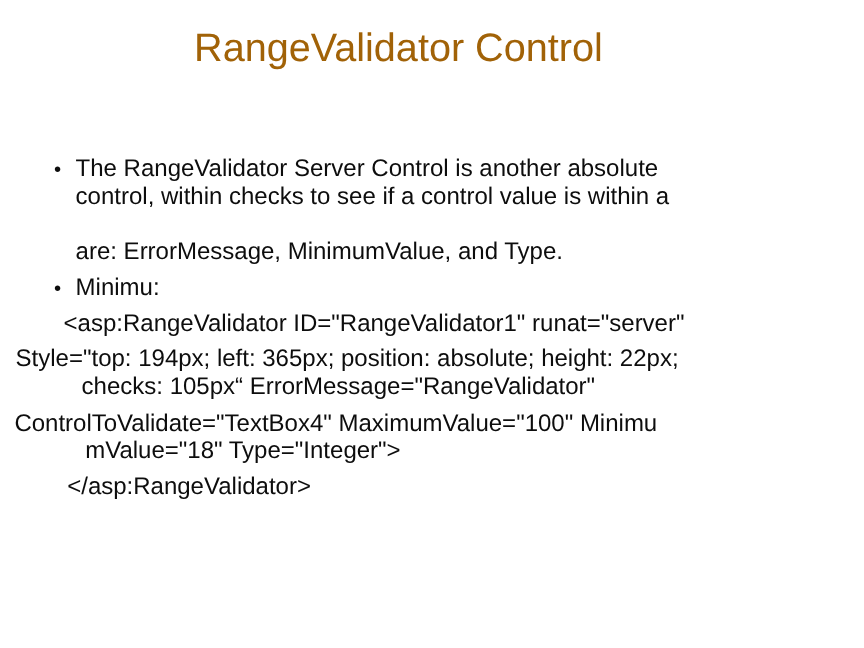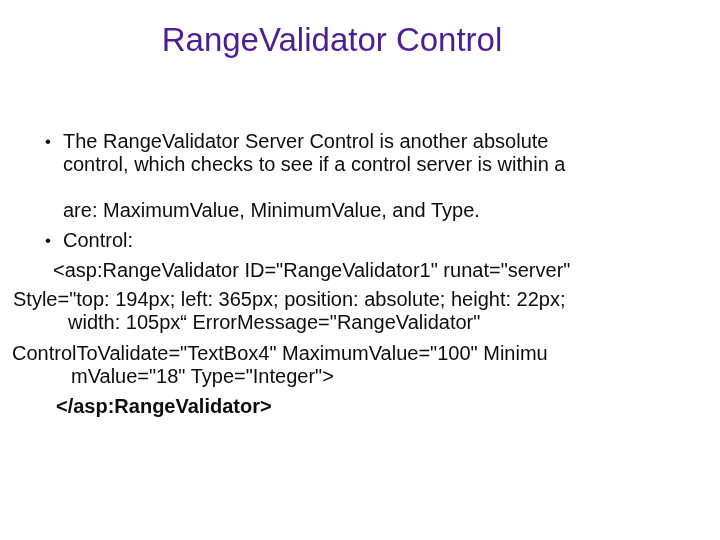--- a/index.html
+++ b/index.html
@@ -17,21 +17,21 @@
     color: #000000;
   }
   .title {
     position: absolute;
     top: 20px;
     left: 0;
     width: 664px;
     text-align: center;
     font-size: 33px;
     line-height: 40px;
-    color: #4c1d95;
+    color: #a16207;
     white-space: pre;
   }
   .row {
     position: absolute;
     left: 0;
     width: 720px;
     height: 23px;
     font-size: 20px;
     line-height: 23px;
   }
@@ -44,53 +44,53 @@
   .bullet {
     left: 45px;
     font-size: 17px;
   }
   .t-body   { left: 63px; }
   .t-code0  { left: 53px; }
   .t-code1  { left: 13px; }
   .t-code2  { left: 68px; }
   .t-code3  { left: 12px; }
   .t-code4  { left: 71px; }
-  .t-code5  { left: 56px; font-weight: bold; }
+  .t-code5  { left: 56px; }
 </style>
 </head>
 <body>
 
 <div class="slide">
 
   <div class="title">RangeValidator Control</div>
 
   <div class="row" style="top:130px">
     <span class="bullet">•</span>
     <span class="t-body">The RangeValidator Server Control is another absolute</span>
   </div>
   <div class="row" style="top:153px">
-    <span class="t-body">control, which checks to see if a control server is within a</span>
+    <span class="t-body">control, within checks to see if a control value is within a</span>
   </div>
   <div class="row" style="top:199px">
-    <span class="t-body">are: MaximumValue, MinimumValue, and Type.</span>
+    <span class="t-body">are: ErrorMessage, MinimumValue, and Type.</span>
   </div>
 
   <div class="row" style="top:229px">
     <span class="bullet">•</span>
-    <span class="t-body">Control:</span>
+    <span class="t-body">Minimu:</span>
   </div>
 
   <div class="row" style="top:259px">
     <span class="t-code0">&lt;asp:RangeValidator ID="RangeValidator1" runat="server"</span>
   </div>
   <div class="row" style="top:288px">
     <span class="t-code1">Style="top: 194px; left: 365px; position: absolute; height: 22px;</span>
   </div>
   <div class="row" style="top:311px">
-    <span class="t-code2">width: 105px“ ErrorMessage="RangeValidator"</span>
+    <span class="t-code2">checks: 105px“ ErrorMessage="RangeValidator"</span>
   </div>
   <div class="row" style="top:342px">
     <span class="t-code3">ControlToValidate="TextBox4" MaximumValue="100" Minimu</span>
   </div>
   <div class="row" style="top:365px">
     <span class="t-code4">mValue="18" Type="Integer"&gt;</span>
   </div>
   <div class="row" style="top:395px">
     <span class="t-code5">&lt;/asp:RangeValidator&gt;</span>
   </div>

